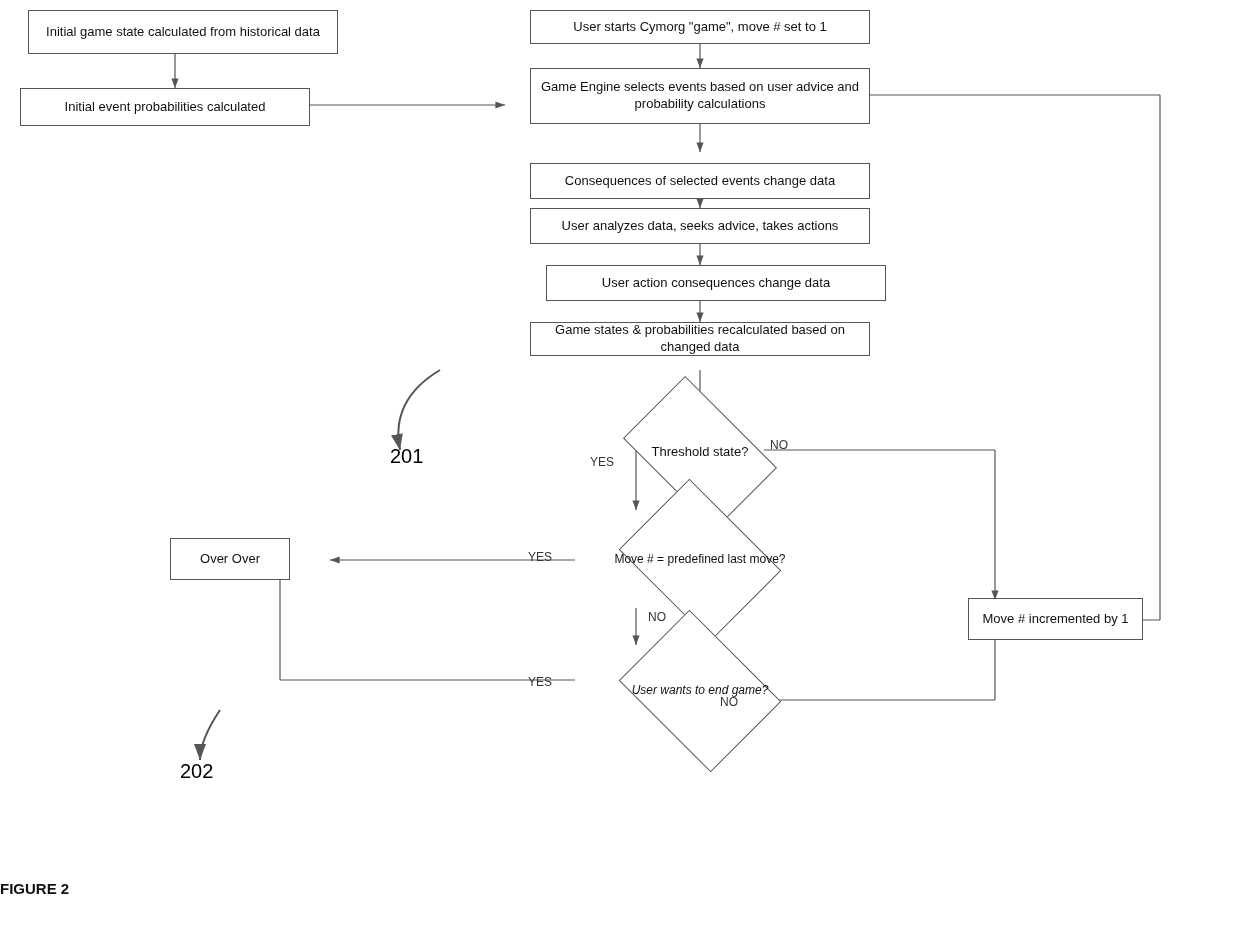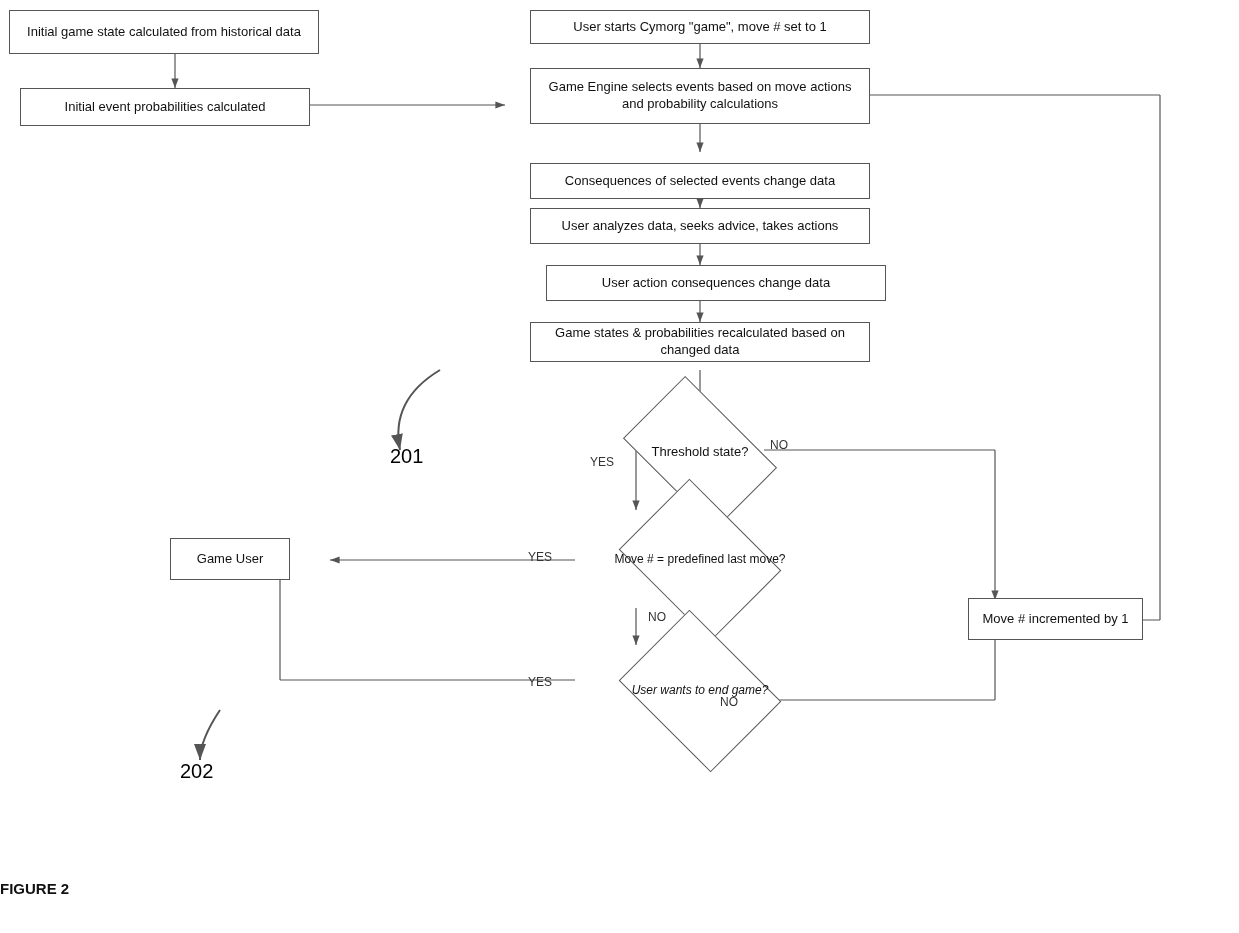--- a/index.html
+++ b/index.html
@@ -137,49 +137,49 @@
     <line x1="1060" y1="620" x2="1160" y2="620" stroke="#555" stroke-width="1.2"></line>
     <line x1="1160" y1="95" x2="1160" y2="620" stroke="#555" stroke-width="1.2"></line>
     <line x1="870" y1="95" x2="1160" y2="95" stroke="#555" stroke-width="1.2"></line>
 
     <path d="M 440 370 Q 390 400 400 450" stroke="#555" stroke-width="2" fill="none" marker-end="url(#arrowhead)"></path>
 
     <path d="M 220 710 Q 200 740 200 760" stroke="#555" stroke-width="2" fill="none" marker-end="url(#arrowhead)"></path>
 
   </svg>
 
-  <div class="flow-box" style="left:9px; top:10px; width:310px; height:44px;">
+  <div class="flow-box" style="left:28px; top:10px; width:310px; height:44px;">
     <span>Initial game state calculated from historical data</span>
   </div>
 
   <div class="flow-box" style="left:20px; top:88px; width:290px; height:38px;">
     <span>Initial event probabilities calculated</span>
   </div>
 
   <div class="flow-box" style="left:530px; top:10px; width:340px; height:34px;">
     <span>User starts Cymorg "game", move # set to 1</span>
   </div>
 
   <div class="flow-box" style="left:530px; top:68px; width:340px; height:56px;">
-    <span>Game Engine selects events based on move actions and probability calculations</span>
+    <span>Game Engine selects events based on user advice and probability calculations</span>
   </div>
 
   <div class="flow-box" style="left:530px; top:152px; width:340px; height:36px;margin-top:11px;">
     <span>Consequences of selected events change data</span>
   </div>
 
   <div class="flow-box" style="left:530px; top:208px; width:340px; height:36px;">
     <span>User analyzes data, seeks advice, takes actions</span>
   </div>
 
   <div class="flow-box" style="left:546px; top:265px; width:340px; height:36px;">
     <span>User action consequences change data</span>
   </div>
 
-  <div class="flow-box" style="left:530px; top:322px; width:340px; height:40px;">
+  <div class="flow-box" style="left:530px; top:322px; width:340px; height:34px;">
     <span>Game states &amp; probabilities recalculated based on changed data</span>
   </div>
 
   <div class="diamond-wrapper" style="left:576px; top:405px; width:248px; height:95px;">
     <div class="diamond" style="width:130px; height:88px;"></div>
     <span class="diamond-text" style="font-size:13px;">Threshold state?</span>
   </div>
 
   <div class="label-text" style="left:590px; top:455px;">
     <span>YES</span>
@@ -209,21 +209,21 @@
 
   <div class="label-text" style="left:528px; top:675px;">
     <span>YES</span>
   </div>
 
   <div class="label-text" style="left:720px; top:695px;">
     <span>NO</span>
   </div>
 
   <div class="flow-box" style="left:170px; top:538px; width:120px; height:42px;">
-    <span>Game User</span>
+    <span>Over Over</span>
   </div>
 
   <div class="flow-box" style="left:968px; top:598px; width:175px; height:42px;">
     <span>Move # incremented by 1</span>
   </div>
 
   <div class="ref-num" style="left:390px; top:445px;">
     <span>201</span>
   </div>
 

